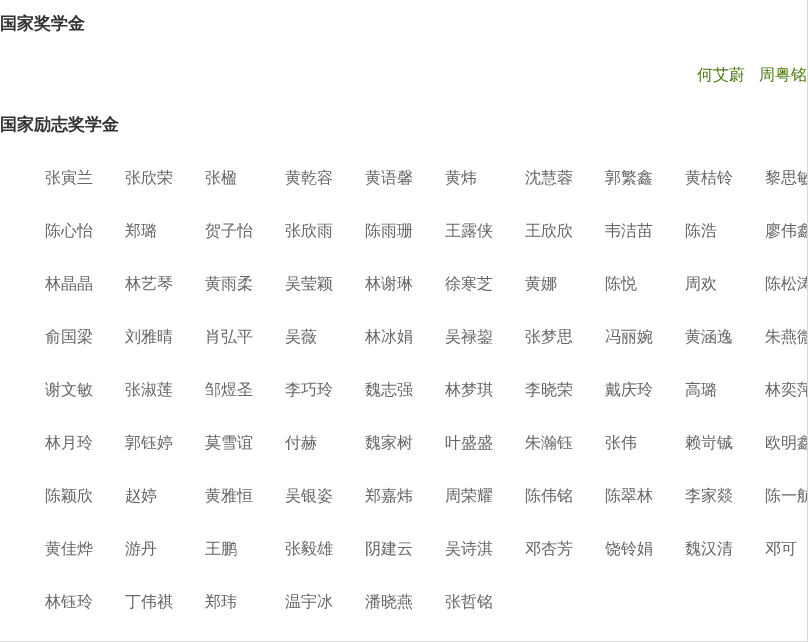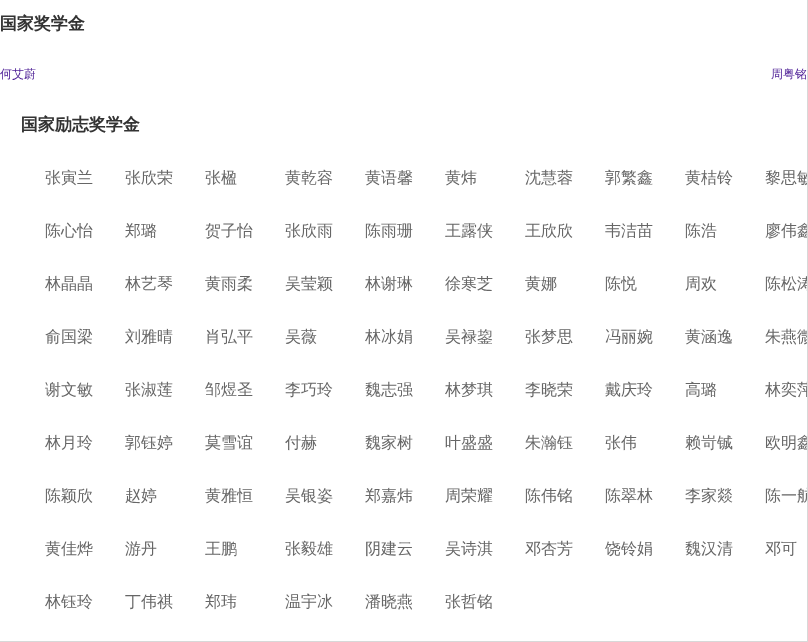--- a/index.html
+++ b/index.html
@@ -22,30 +22,29 @@
     font-size: 17px;
     font-weight: bold;
     color: #333333;
     line-height: 22px;
   }
   .title-national {
     padding-top: 12px;
   }
   .recipients-line {
     display: flex;
-    justify-content: space-between;
+    justify-content: flex-end;
     gap: 14px;
     margin-top: 30px;
-    font-size: 12px;
-    color: #4c1d95;
+    font-size: 16px;
+    color: #4d7c0f;
     line-height: 21px;
   }
   .title-endeavor {
     margin-top: 28px;
-    padding-left: 21px;
   }
   .names-grid {
     display: grid;
     grid-template-columns: repeat(10, 1fr);
     margin: 32px 24px 0 45px;
     row-gap: 33px;
     font-size: 16px;
     color: #666666;
     line-height: 21px;
     gap: 32px;

